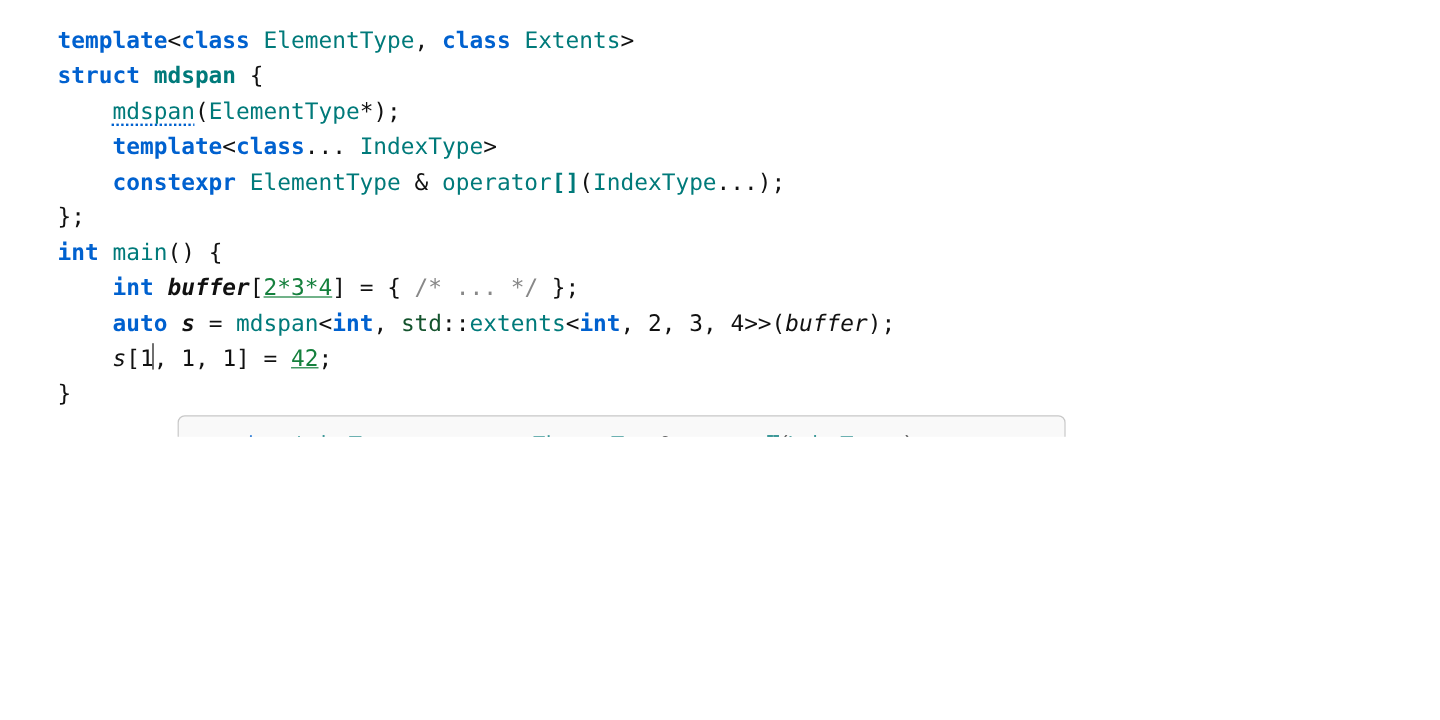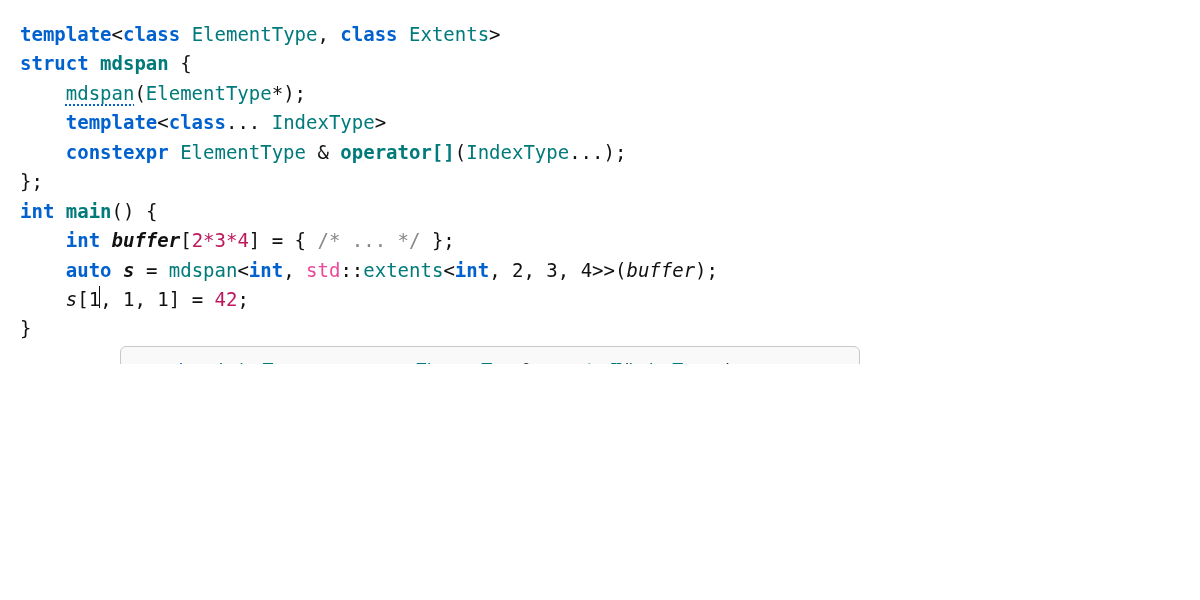--- a/index.html
+++ b/index.html
@@ -8,26 +8,27 @@
     background: #ffffff;
     font-family: "Consolas", "Menlo", "DejaVu Sans Mono", monospace;
     font-size: 19px;
     line-height: 1.55;
     color: #111111;
     width: 1200px;
     box-sizing: border-box;
   }
   .code-block {
     white-space: pre;
+    margin-left: 28px;
   }
   .kw   { color: #0061cf; font-weight: bold; }                          
   .type { color: #007a7a; }                          
-  .func { color: #007a7a; font-weight: bold; text-align: center; }       
-  .ns   { color: #ec4899; }                          
-  .num  { color: #be185d; }
+  .func { color: #007a7a; font-weight: normal; text-align: center; }       
+  .ns   { color: #14532d; }                          
+  .num  { color: #15803d; text-decoration: underline; }
   .cmt  { color: #888888; }
   .op   { color: #111111; }
   .bold { font-weight: bold; }
   .ident{ color: #111111; font-style: italic; }
   .under-dots {
     text-decoration: underline dotted #0061cf;
     text-underline-offset: 5px;
     text-decoration-thickness: 2px;
   }
   .cursor-slot {

